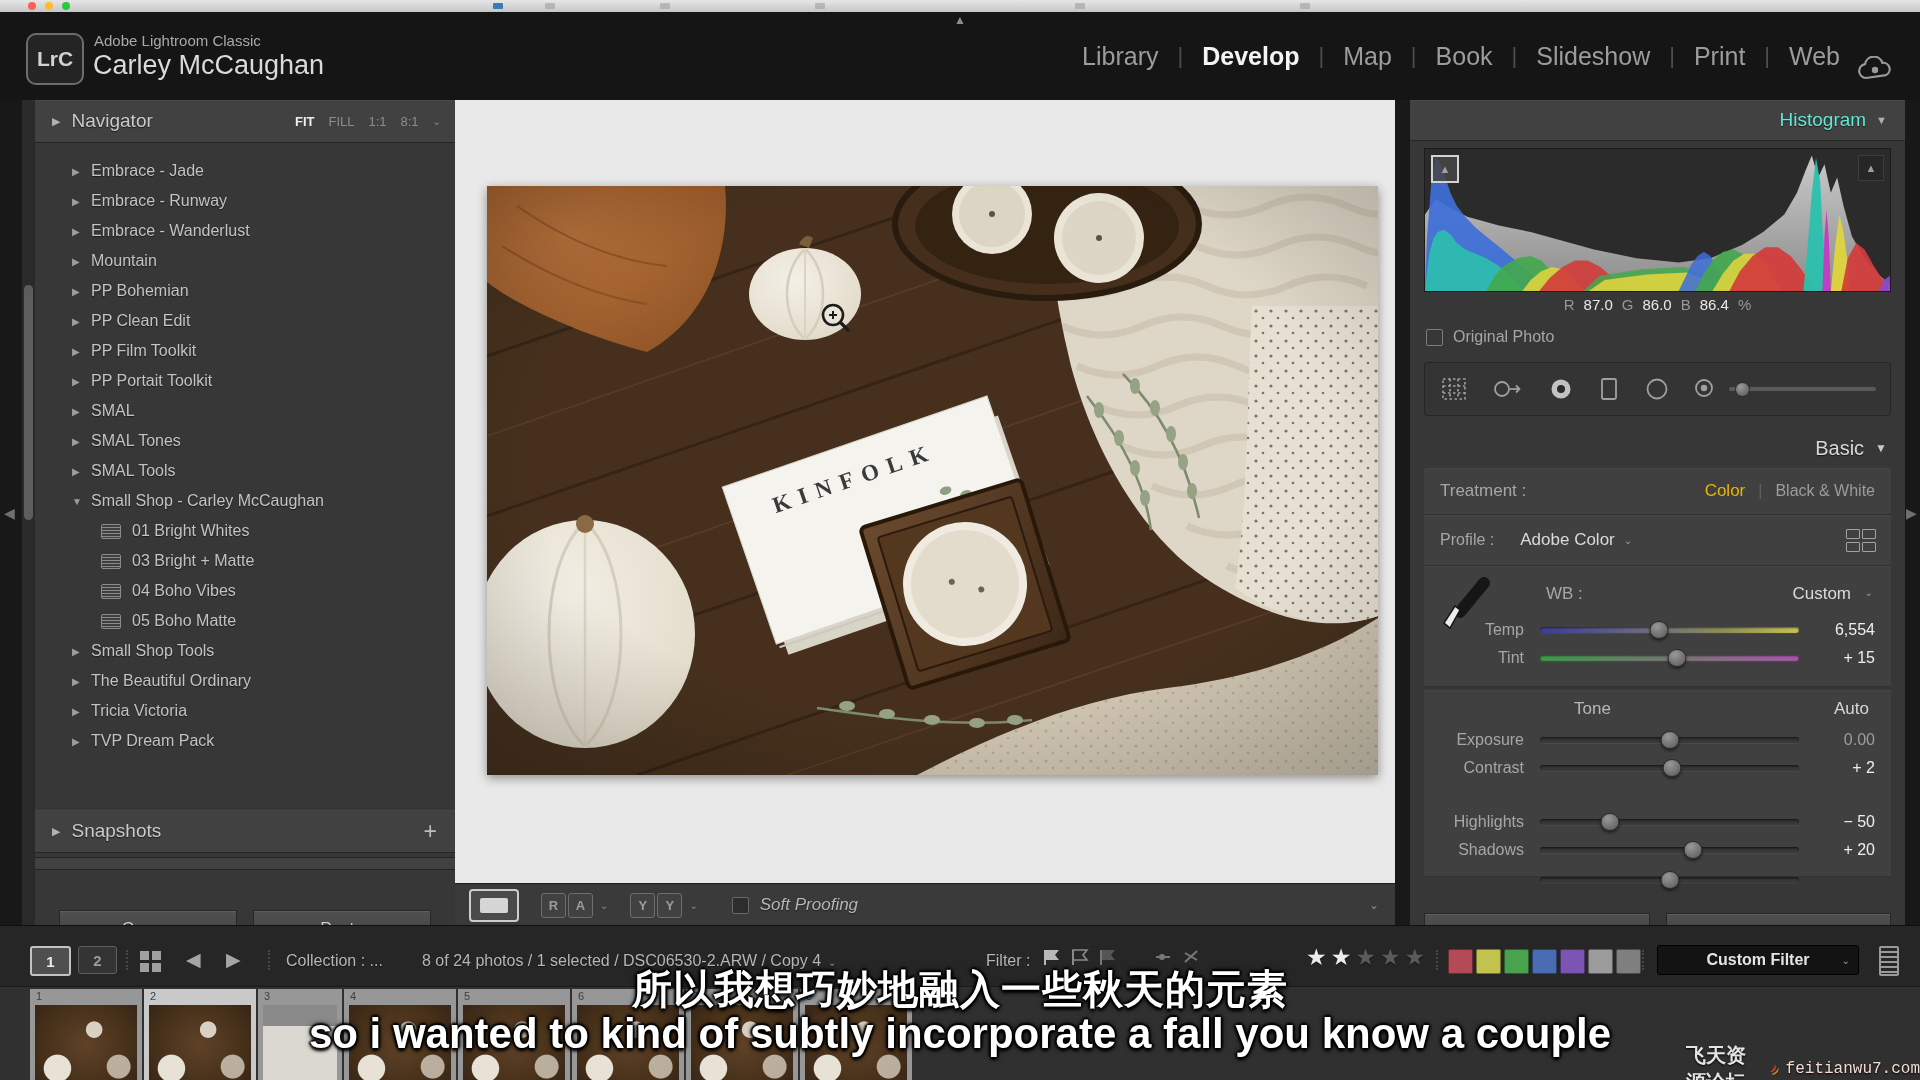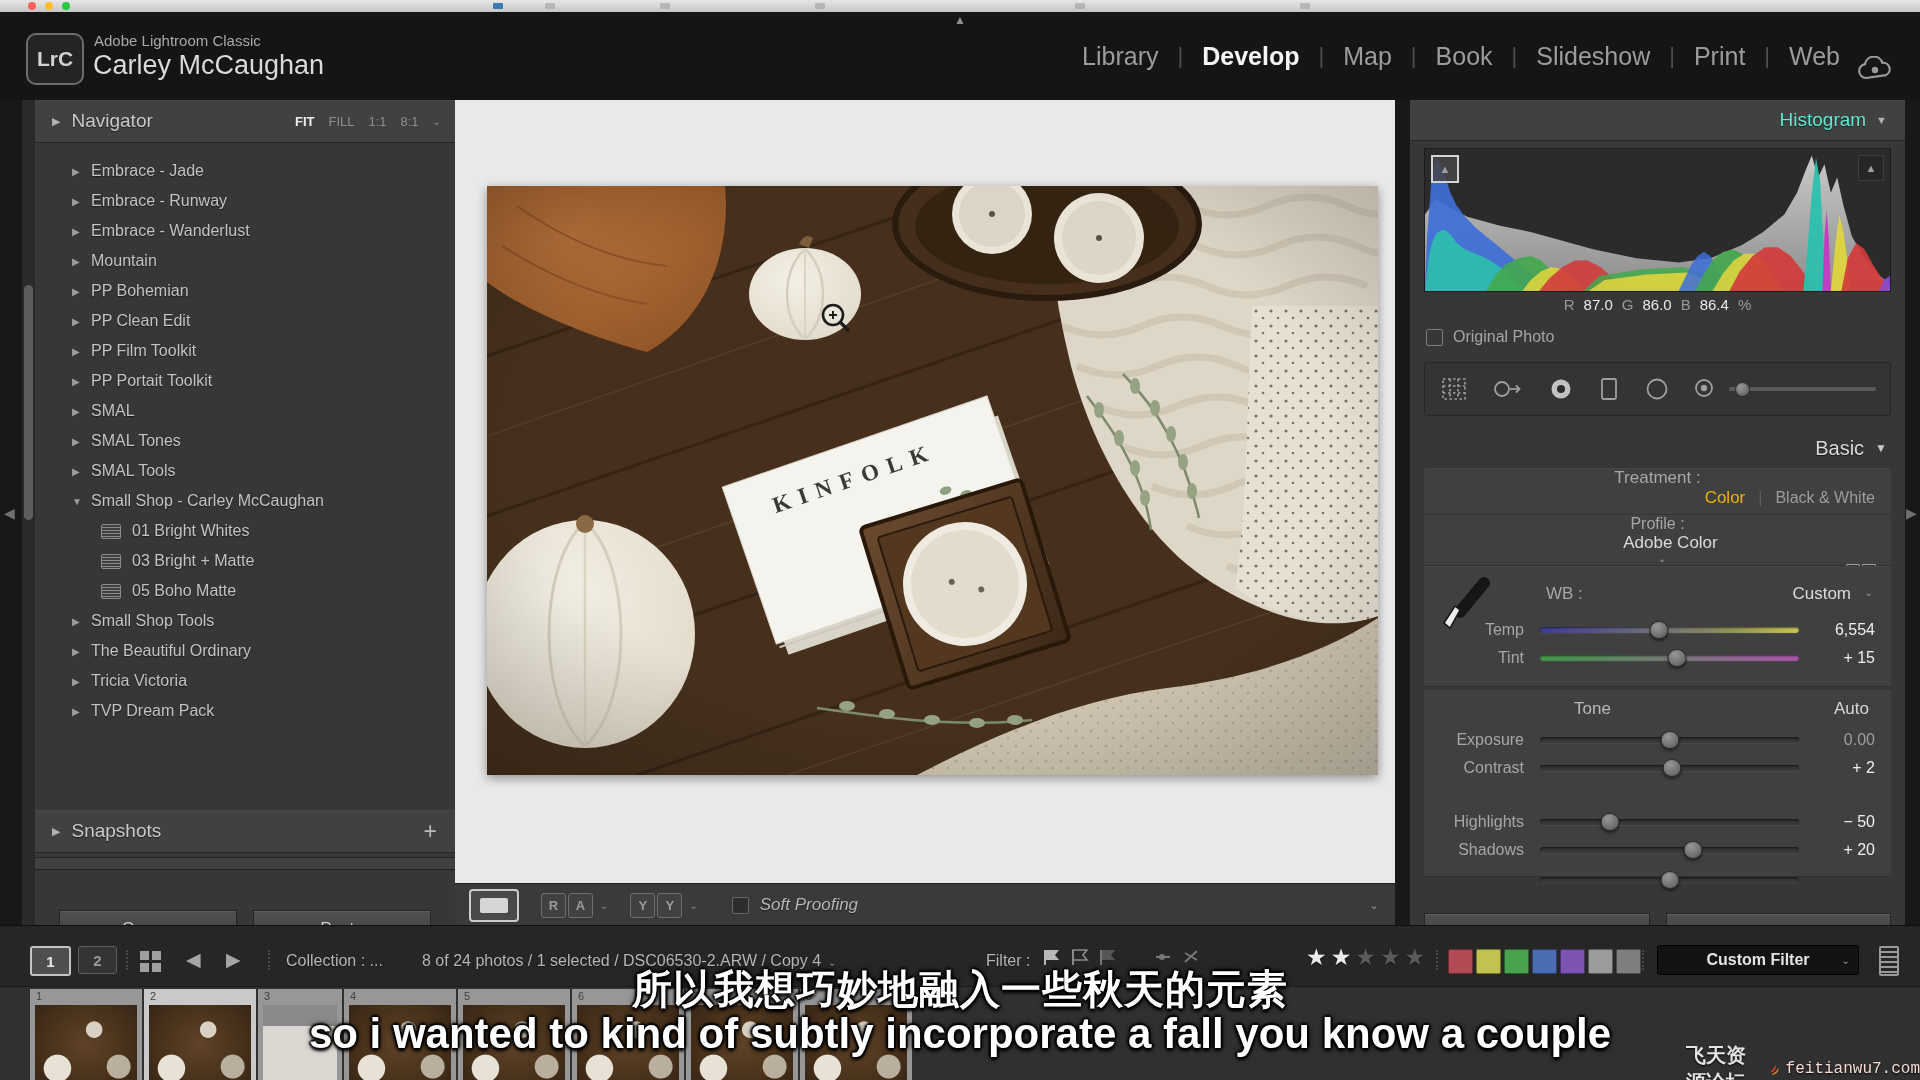--- a/index.html
+++ b/index.html
@@ -90,21 +90,21 @@
 .orig-check{width:15px;height:15px;border:1px solid #7c7c7c;border-radius:2px;background:transparent;cursor:pointer;}
 .orig-label{font-size:16px;color:#a5a5a5;}
 .tool-strip{position:absolute;left:14px;right:14px;top:262px;height:54px;background:#343434;border:1px solid #262626;border-radius:3px;
   display:flex;align-items:center;padding:0 14px;box-sizing:border-box;}
 .ts-icon{margin-right:22px;cursor:pointer;flex:none;display:flex;}
 .ts-slider{flex:1;height:4px;background:#5a5a5a;border-radius:2px;position:relative;margin-left:6px;}
 .ts-knob{position:absolute;left:6px;top:-5px;width:13px;height:13px;border-radius:50%;background:radial-gradient(circle at 35% 30%,#9a9a9a,#555);border:1px solid #2c2c2c;}
 .basic-header{position:absolute;left:0;right:0;top:330px;height:36px;display:flex;align-items:center;justify-content:flex-end;padding-right:18px;}
 .basic-header .t{font-size:20px;color:#d9d9d9;text-shadow:0 1px 1px rgba(0,0,0,.6);}
 .basic-header .tri{margin-left:11px;color:#c9c9c9;font-size:12px;}
-.rbox{position:absolute;left:14px;right:14px;background:#404040;border-bottom:1px solid #313131;box-shadow:inset 0 1px 0 rgba(255,255,255,.03);flex-direction:column;}
+.rbox{position:absolute;left:14px;right:14px;background:#404040;border-bottom:1px solid #313131;box-shadow:inset 0 1px 0 rgba(255,255,255,.03);}
 .treat{top:368px;height:46px;display:flex;align-items:center;padding:0 16px;border-radius:3px 3px 0 0;}
 .treat .lbl{font-size:17px;color:#a6a6a6;}
 .treat .opts{margin-left:auto;display:flex;align-items:center;gap:13px;}
 .treat-opt{font-size:16px;color:#9c9c9c;cursor:pointer;}
 .treat-opt.active{color:#eab308;font-size:17px;}
 .treat-sep{color:#5f5f5f;}
 .profile{top:415px;height:50px;display:flex;align-items:center;padding:0 16px;}
 .profile .lbl{font-size:16px;color:#a6a6a6;}
 .profile .val{margin-left:26px;font-size:17px;color:#dadada;cursor:pointer;}
 .profile .caret{margin-left:9px;color:#9d9d9d;font-size:10px;}
@@ -295,20 +295,24 @@
         <div class="preset-row child">
           <span class="preset-icon"></span>
           <span class="plabel">01 Bright Whites</span>
         </div>
         <div class="preset-row child">
           <span class="preset-icon"></span>
           <span class="plabel">03 Bright + Matte</span>
         </div>
         <div class="preset-row child">
           <span class="preset-icon"></span>
+          <span class="plabel">04 Boho Vibes</span>
+        </div>
+        <div class="preset-row child">
+          <span class="preset-icon"></span>
           <span class="plabel">05 Boho Matte</span>
         </div>
         <div class="preset-row">
           <span class="tri">▶</span>
           <span class="plabel">Small Shop Tools</span>
         </div>
         <div class="preset-row">
           <span class="tri">▶</span>
           <span class="plabel">The Beautiful Ordinary</span>
         </div>

